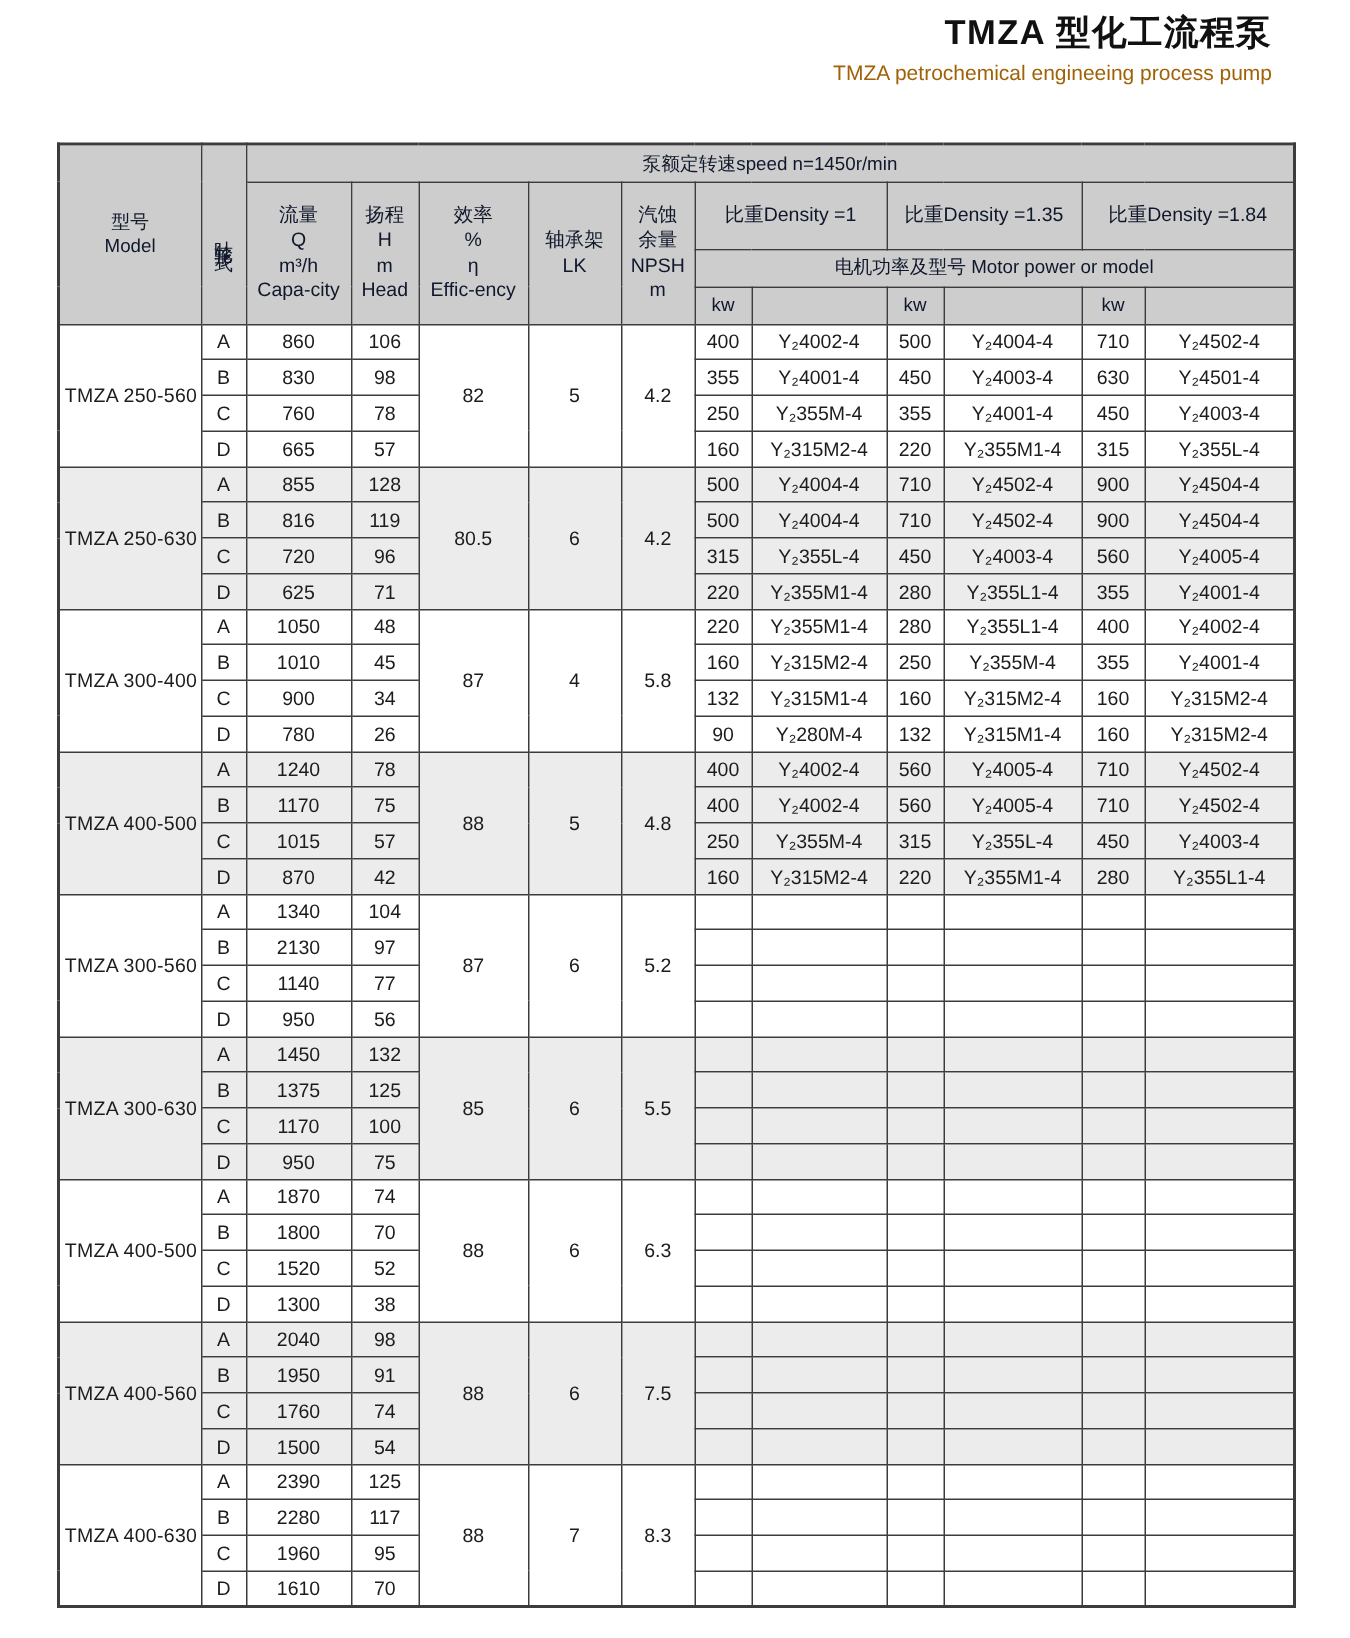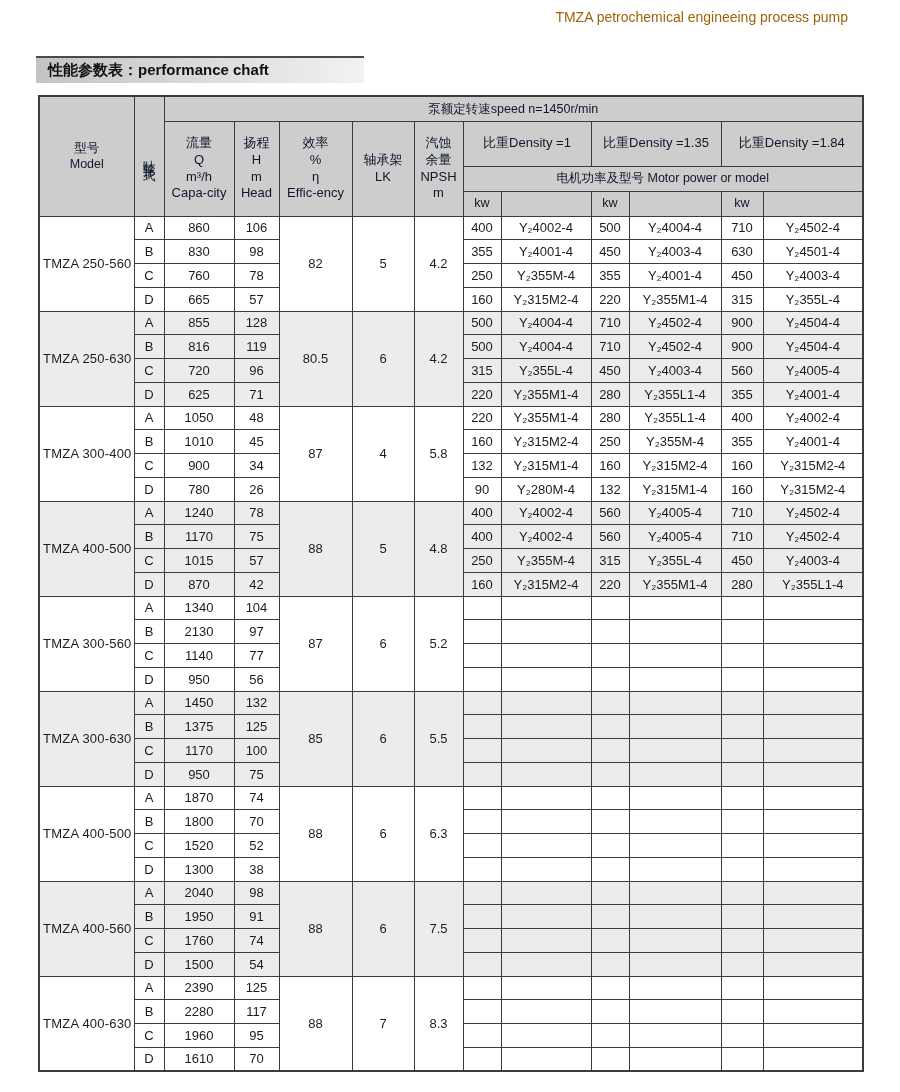--- a/index.html
+++ b/index.html
@@ -40,26 +40,24 @@
     padding:4px 0;
   }
   td.model-col { font-size:13px; letter-spacing:0.2px;text-align:right; }
 </style>
 </head>
 <body>
 
 <div class="page">
 
   <div class="title-wrap">
+    <div class="title-zh">TMZA 型化工流程泵</div>
     <div class="title-en">TMZA petrochemical engineeing process pump</div>
   </div>
 
-  <div class="section-bar">
-    <span>性能参数表：performance chaft</span>
-  </div>
 
   <table class="perf">
     <colgroup>
       <col style="width:95px">
         <col style="width:30px">
         <col style="width:70px">
       <col style="width:45px">
         <col style="width:73px">
         <col style="width:62px">
       <col style="width:49px">

